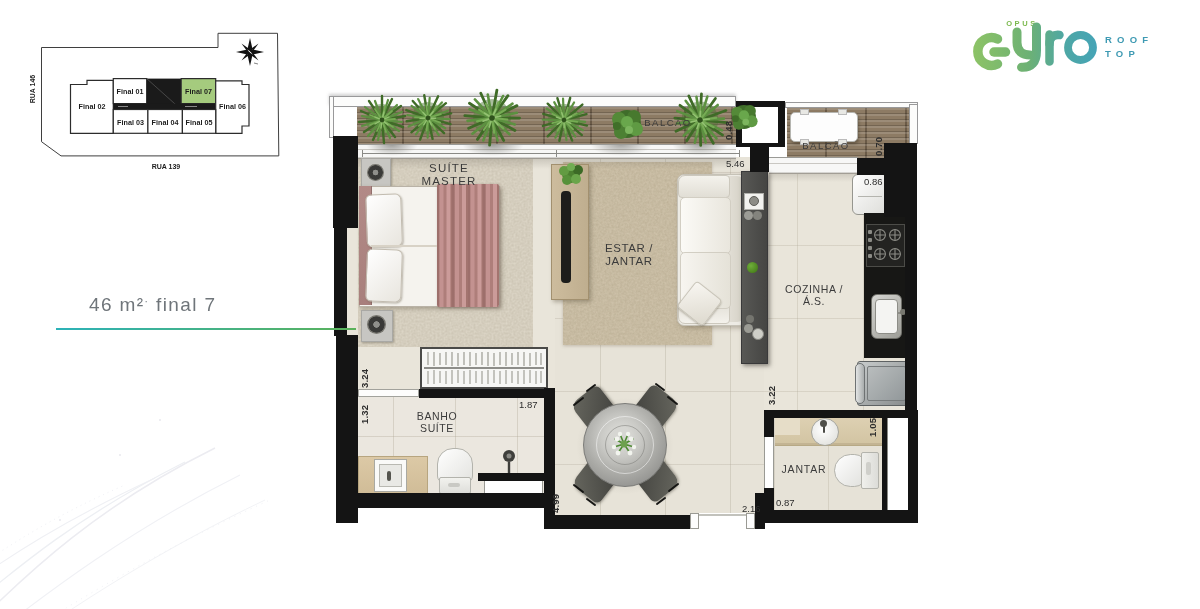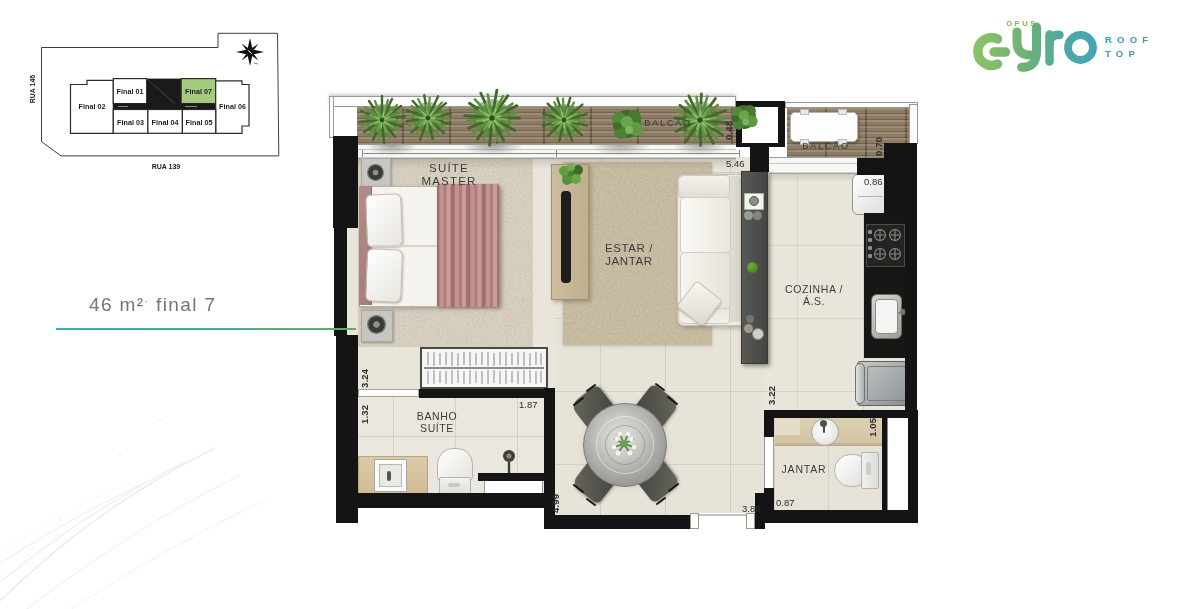--- a/index.html
+++ b/index.html
@@ -458,20 +458,20 @@
 <div class="dim" style="left:864px;top:176px;">0.86</div>
 
 <div class="dim dimv" style="left:371px;top:376px;">3.24</div>
 
 <div class="dim dimv" style="left:371px;top:412px;">1.32</div>
 
 <div class="dim" style="left:519px;top:399px;">1.87</div>
 
 <div class="dim dimv" style="left:562px;top:501px;">4.99</div>
 
-<div class="dim" style="left:742px;top:503px;">3.88</div>
+<div class="dim" style="left:742px;top:503px;">2.16</div>
 
 <div class="dim" style="left:776px;top:497px;">0.87</div>
 
 <div class="dim dimv" style="left:778px;top:393px;">3.22</div>
 
 <div class="dim dimv" style="left:879px;top:425px;">1.05</div>
 </div>
 
 </body></html>

